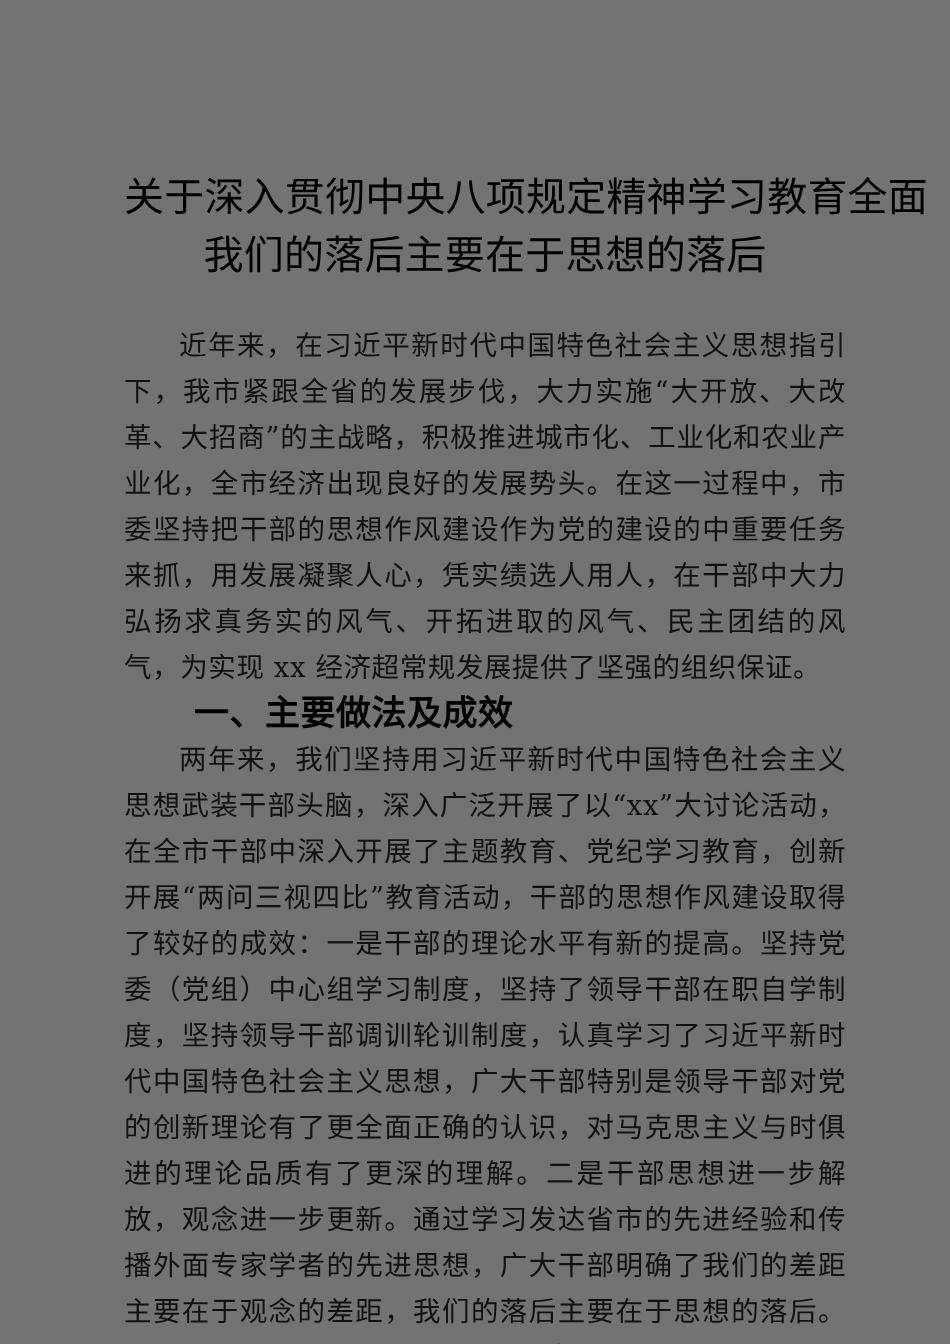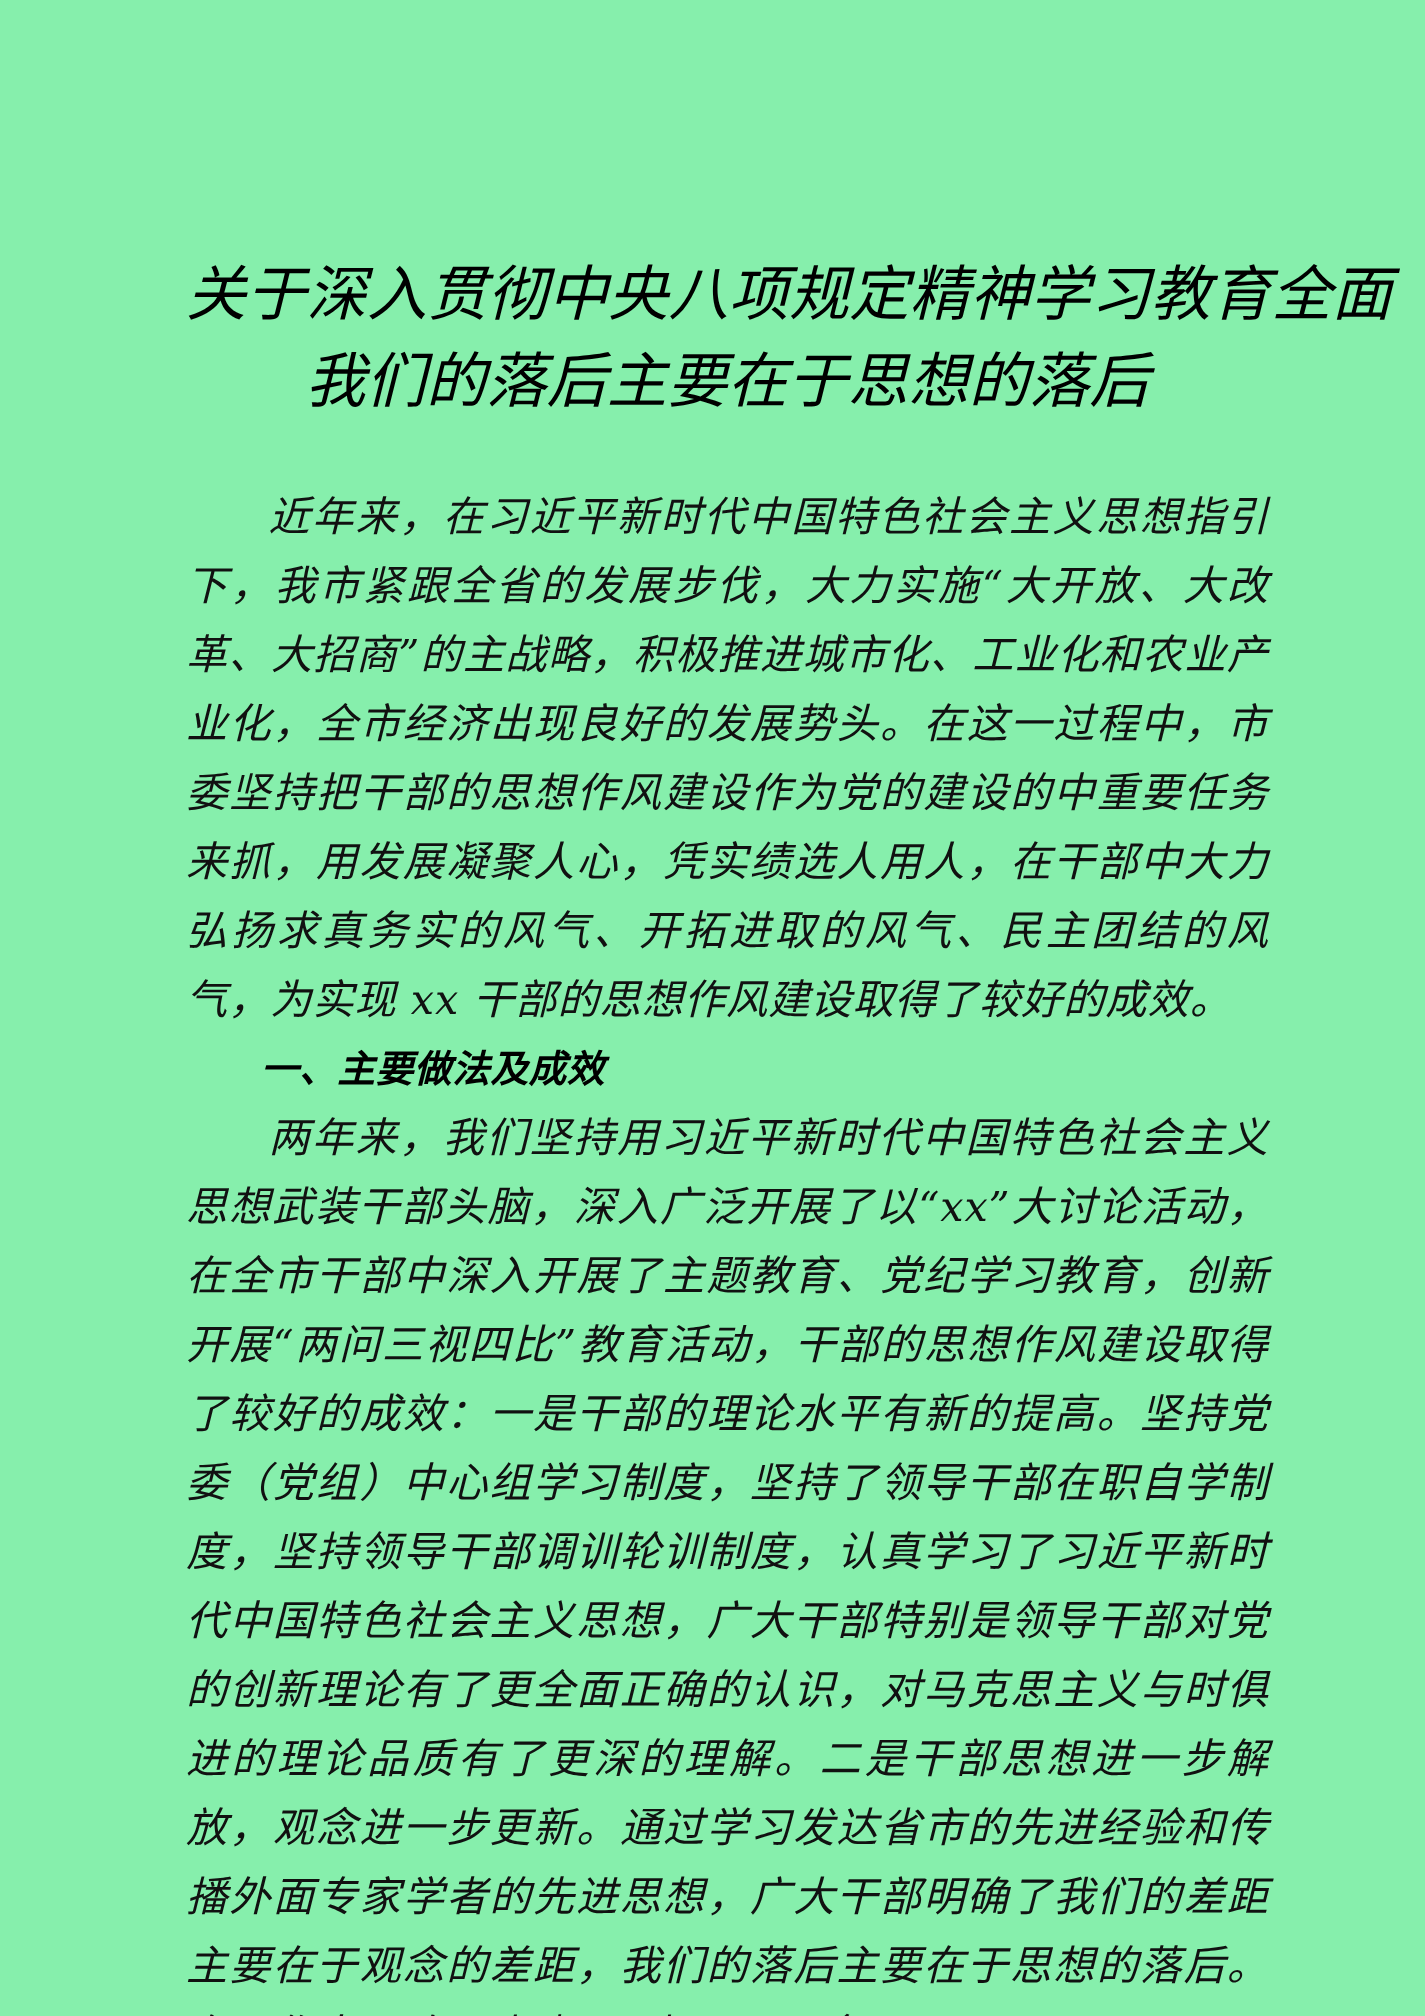--- a/index.html
+++ b/index.html
@@ -5,24 +5,23 @@
   html, body {
     margin: 0;
     padding: 0;
     background: #ffffff;
   }
 
   .page {
     position: relative;
     width: 950px;
     height: 1344px;
-    background: #86efac;
+    background: #737373;
     overflow: hidden;
     box-sizing: border-box;
-    font-style: italic;
   }
 
   .page-body {
     position: absolute;
     left: 124px;
     top: 0;
     width: 722px;
   }
 
   
@@ -60,39 +59,39 @@
   }
 
   .para-lead {
     margin-top: 38px;
   }
 
   
   .section-heading {
     margin: 0;
     font-family: "Liberation Sans", "DejaVu Sans", sans-serif;
-    font-size: 25px;
+    font-size: 35px;
     line-height: 46px;
     font-weight: 700;
     color: #000000;
     text-indent: 2em;
     letter-spacing: 0.5px;
   }
 </style>
 </head>
 <body>
 
 <div class="page">
   <div class="page-body">
 
     <h1 class="doc-title">
       <span class="title-line">关于深入贯彻中央八项规定精神学习教育全面</span>
       <span class="title-line">我们的落后主要在于思想的落后</span>
     </h1>
 
-    <p class="para para-lead">近年来，在习近平新时代中国特色社会主义思想指引下，我市紧跟全省的发展步伐，大力实施“大开放、大改革、大招商”的主战略，积极推进城市化、工业化和农业产业化，全市经济出现良好的发展势头。在这一过程中，市委坚持把干部的思想作风建设作为党的建设的中重要任务来抓，用发展凝聚人心，凭实绩选人用人，在干部中大力弘扬求真务实的风气、开拓进取的风气、民主团结的风气，为实现 xx 干部的思想作风建设取得了较好的成效。</p>
+    <p class="para para-lead">近年来，在习近平新时代中国特色社会主义思想指引下，我市紧跟全省的发展步伐，大力实施“大开放、大改革、大招商”的主战略，积极推进城市化、工业化和农业产业化，全市经济出现良好的发展势头。在这一过程中，市委坚持把干部的思想作风建设作为党的建设的中重要任务来抓，用发展凝聚人心，凭实绩选人用人，在干部中大力弘扬求真务实的风气、开拓进取的风气、民主团结的风气，为实现 xx 经济超常规发展提供了坚强的组织保证。</p>
 
     <h2 class="section-heading">一、主要做法及成效</h2>
 
     <p class="para">两年来，我们坚持用习近平新时代中国特色社会主义思想武装干部头脑，深入广泛开展了以“xx”大讨论活动，在全市干部中深入开展了主题教育、党纪学习教育，创新开展“两问三视四比”教育活动，干部的思想作风建设取得了较好的成效：一是干部的理论水平有新的提高。坚持党委（党组）中心组学习制度，坚持了领导干部在职自学制度，坚持领导干部调训轮训制度，认真学习了习近平新时代中国特色社会主义思想，广大干部特别是领导干部对党的创新理论有了更全面正确的认识，对马克思主义与时俱进的理论品质有了更深的理解。二是干部思想进一步解放，观念进一步更新。通过学习发达省市的先进经验和传播外面专家学者的先进思想，广大干部明确了我们的差距主要在于观念的差距，我们的落后主要在于思想的落后。在工作中，敢于冲破旧思想、旧观念</p>
 
   </div>
 </div>
 
 </body></html>

